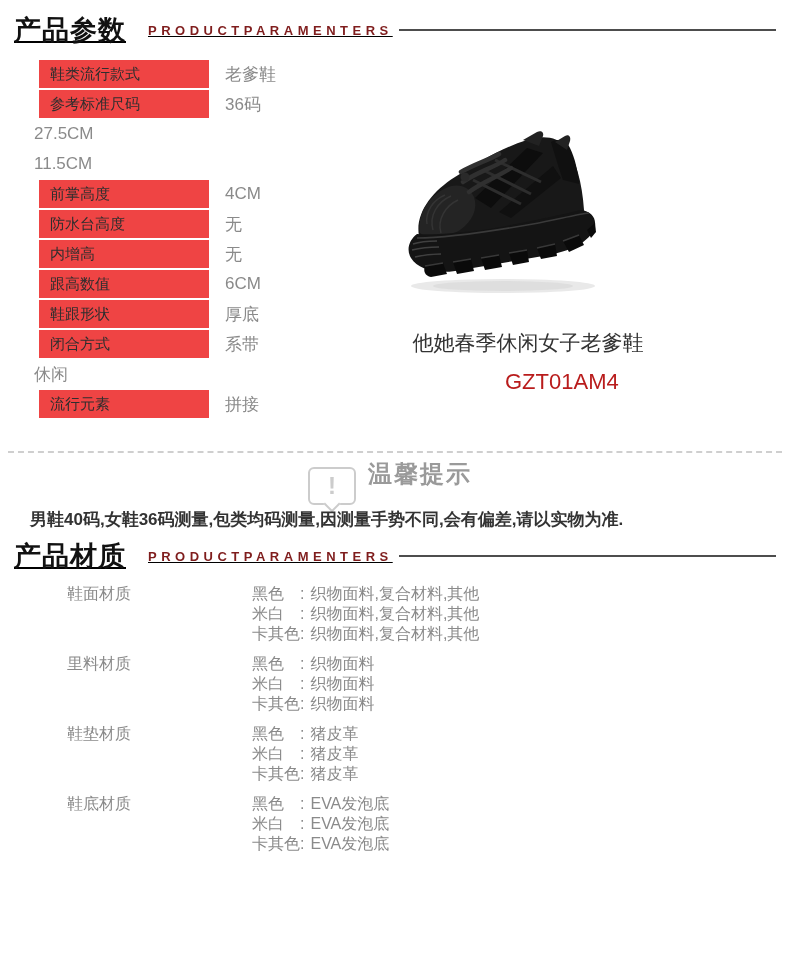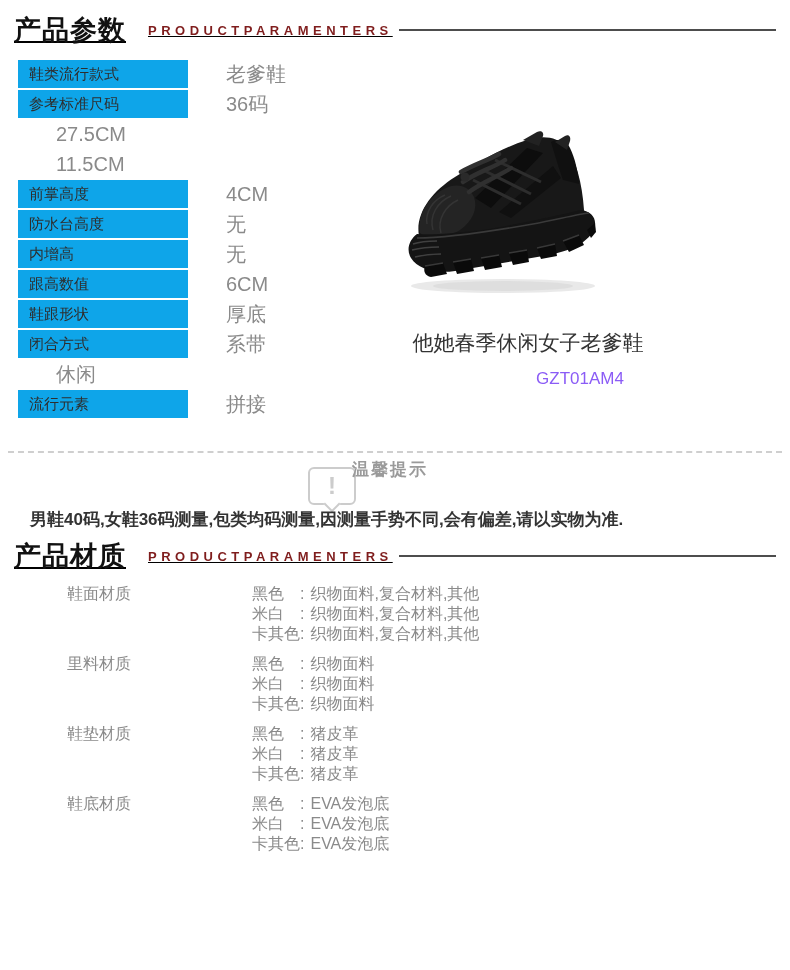--- a/index.html
+++ b/index.html
@@ -28,37 +28,37 @@
   .sec-header .rule {
     flex: 1; height: 2px; background: #4d4d4d; margin-left: 6px;
   }
   #params-header { top: 12px; }
   #materials-header { top: 538px; }
 
   
   .param-table { position: absolute; left: 18px; top: 60px; width: 400px; }
   .param-row { display: flex; align-items: center; height: 28px; margin-bottom: 2px; }
   .param-label {
-    width: 170px; height: 28px; background: #0ea5e9;
+    width: 170px; height: 28px; background: #ef4444;
     font-size: 15px; color: #2e2e2e; line-height: 28px;
-    padding-left: 11px; flex: none;
+    padding-left: 11px; flex: none; margin-left: 21px;
   }
   .param-value {
-    margin-left: 38px; font-size: 20px; color: #8a8a8a; white-space: nowrap; text-align: center;
+    margin-left: 16px; font-size: 17px; color: #8a8a8a; white-space: nowrap; text-align: center;
   }
 
   
   .shoe-wrap { position: absolute; left: 403px; top: 120px; width: 212px; height: 178px; }
   .product-title {
     position: absolute; left: 390px; top: 329px; width: 276px;
     text-align: center; font-size: 21px; color: #333; white-space: nowrap;
   }
   .product-model {
     position: absolute; left: 505px; top: 369px; width: 150px;
-    text-align: center; font-size: 17px; color: #8b5cf6; white-space: nowrap;
+    text-align: left; font-size: 22px; color: #b91c1c; white-space: nowrap;
   }
 
   
   .divider-dashed {
     position: absolute; left: 8px; right: 8px; top: 451px;
     border-top: 2px dashed #cfcfcf;
   }
   .notice-icon {
     position: absolute; left: 308px; top: 467px;
     width: 48px; height: 38px;
@@ -66,22 +66,22 @@
     color: #ccc; font-size: 24px; font-weight: bold;
     display: flex; align-items: center; justify-content: center;
   }
   .notice-icon .tail {
     position: absolute; left: 16px; bottom: -7px;
     width: 12px; height: 12px; background: #fff;
     border-right: 2px solid #ccc; border-bottom: 2px solid #ccc;
     transform: rotate(45deg);
   }
   .notice-title {
-    position: absolute; left: 352px; top: 458px;
-    font-size: 17px; font-weight: bold; color: #9a9a9a; letter-spacing: 2px;
+    position: absolute; left: 368px; top: 458px;
+    font-size: 24px; font-weight: bold; color: #9a9a9a; letter-spacing: 2px;
     white-space: nowrap;
   }
   .notice-text {
     position: absolute; left: 0; top: 508px; width: 790px;
     font-size: 17px; color: #333; font-weight: 600;
     padding-left: 30px;
   }
 
   
   .materials { position: absolute; left: 25px; top: 584px; width: 740px; }

